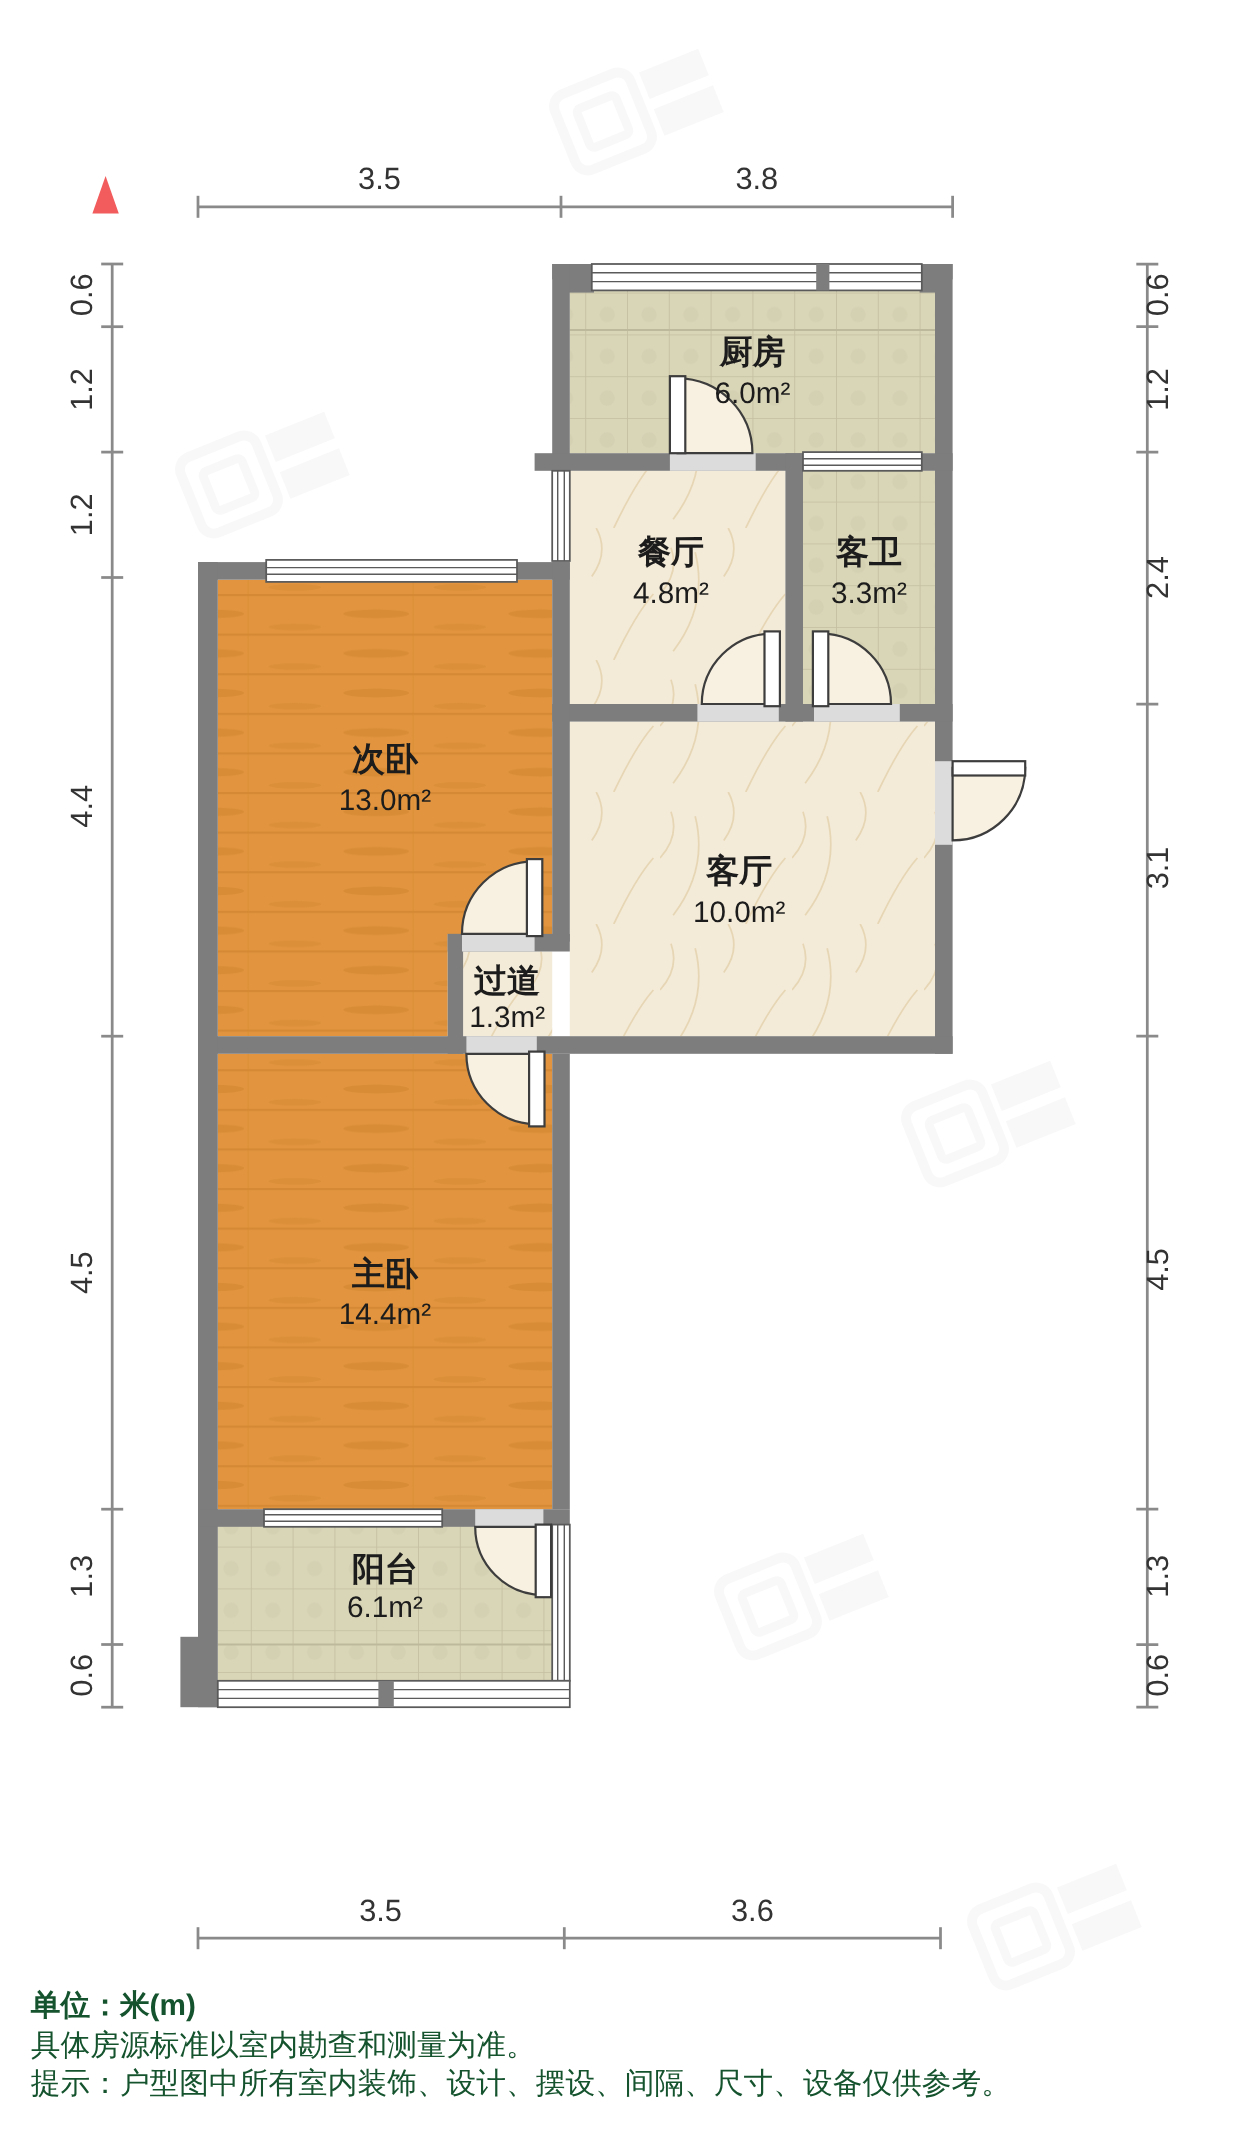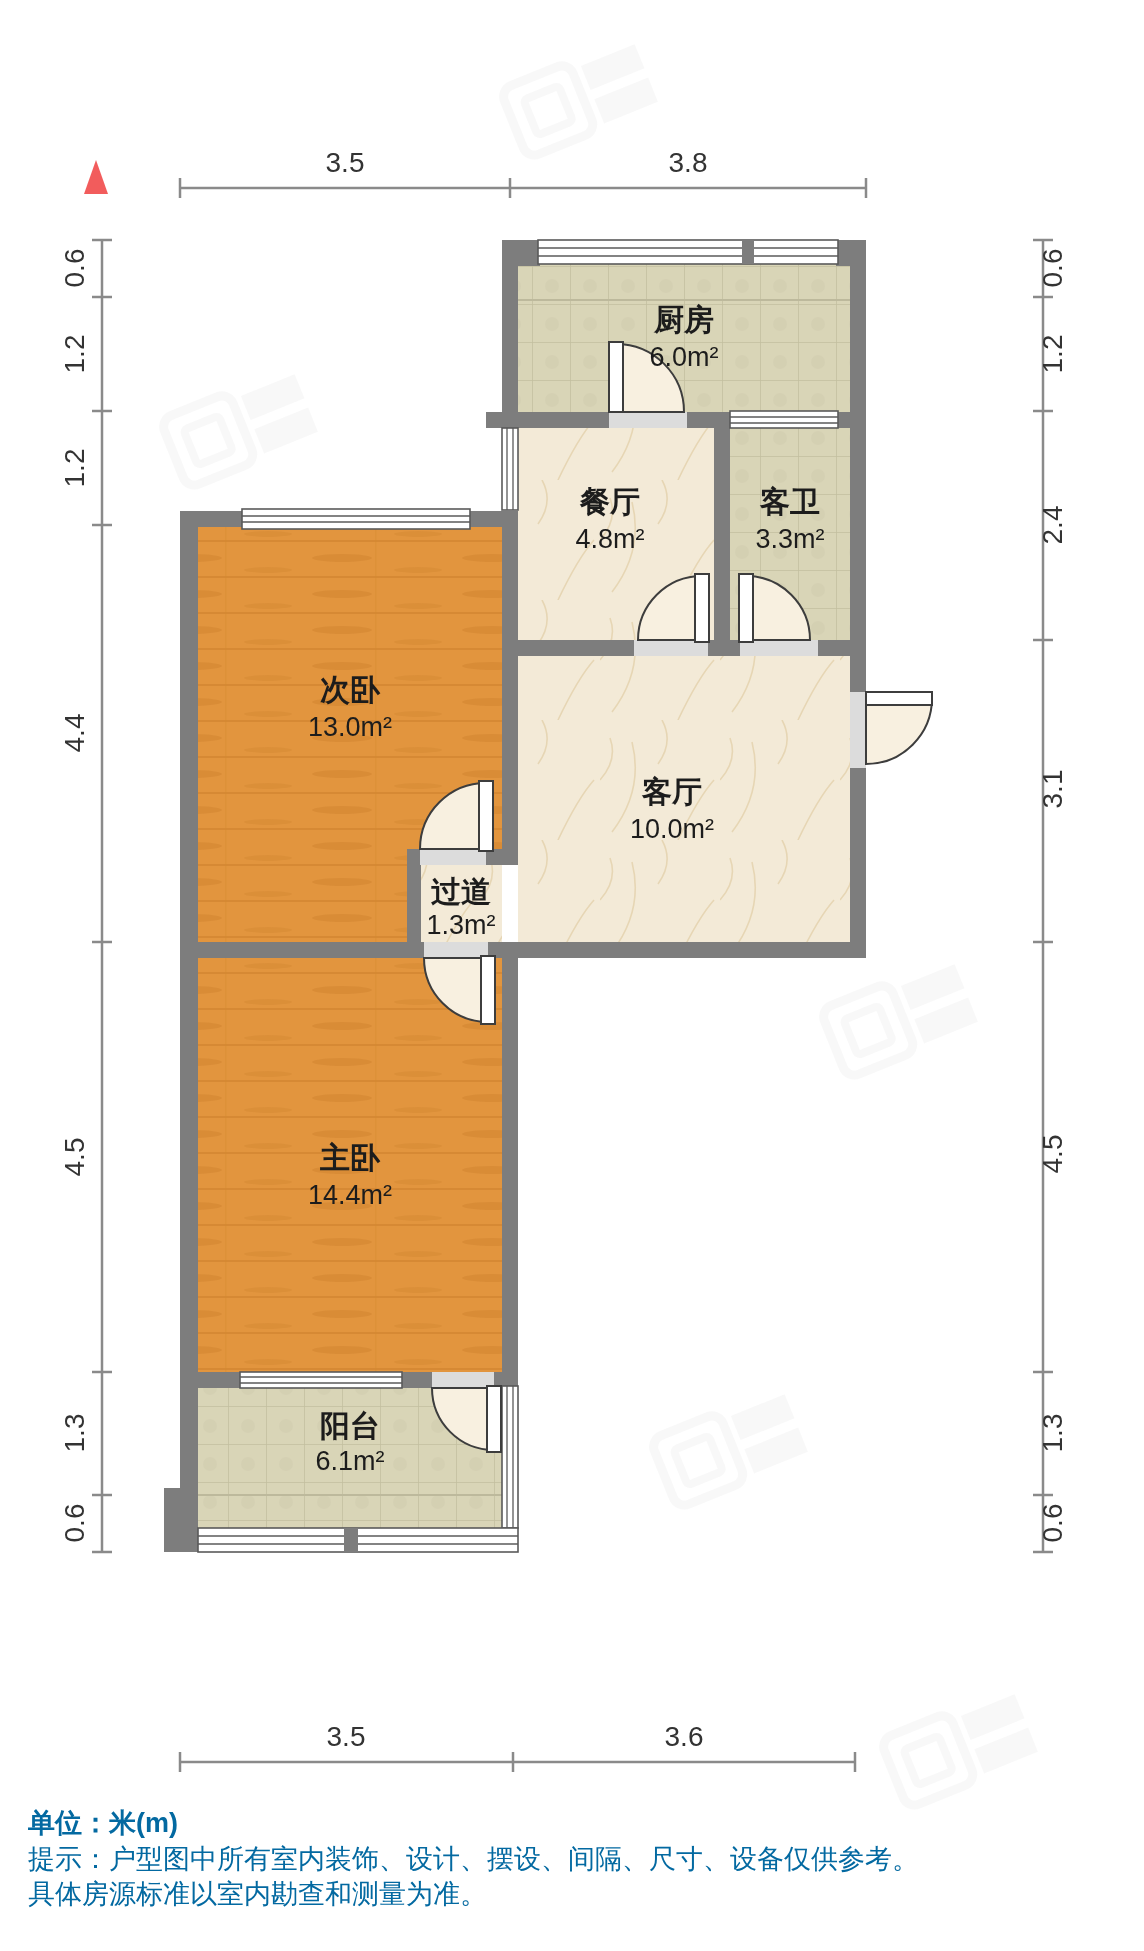--- a/index.html
+++ b/index.html
@@ -13,21 +13,21 @@
   .mullion{fill:#7d7d7d;}
   .door-sector{fill:#f8f0e0;stroke:#3d3d3d;stroke-width:2;}
   .door-leaf{fill:#ffffff;stroke:#3d3d3d;stroke-width:2;}
   .seam{stroke:#bdb99c;stroke-width:2;}
   .room-name{font-family:"Liberation Sans",sans-serif;font-size:30px;font-weight:600;
              fill:#1c1c1c;text-anchor:middle;}
   .room-area{font-family:"Liberation Sans",sans-serif;font-size:27px;fill:#1c1c1c;text-anchor:middle;}
   .dim{font-family:"Liberation Sans",sans-serif;font-size:28px;fill:#333333;text-anchor:middle;}
   .dimline{stroke:#8a8a8a;stroke-width:2.5;fill:none;}
   .wm{opacity:0.055;}
-  .notes{position:absolute;left:28px;top:1806px;color:#0369a1;font-size:27px;line-height:1.32;}
+  .notes{position:absolute;left:28px;top:1806px;color:#14532d;font-size:27px;line-height:1.32;}
   .notes .unit{font-weight:700;}
 </style>
 </head>
 <body>
 
 <div class="page">
 <svg width="1144" height="1951" viewBox="0 0 1144 1951">
   <defs>
     <pattern id="wood" patternUnits="userSpaceOnUse" width="150" height="36">
       <rect width="150" height="36" fill="#e2953e"></rect>
@@ -261,16 +261,16 @@
     <text class="dim" x="1062" y="1154" transform="rotate(-90 1062 1154)">4.5</text>
     <text class="dim" x="1062" y="1433" transform="rotate(-90 1062 1433)">1.3</text>
     <text class="dim" x="1062" y="1523" transform="rotate(-90 1062 1523)">0.6</text>
   </g>
 
   <polygon points="96,160 84,194 108,194" fill="#f25c5c"></polygon>
 </svg>
 
   <div class="notes">
     <div class="unit">单位：米(m)</div>
+    <div>具体房源标准以室内勘查和测量为准。</div>
     <div>提示：户型图中所有室内装饰、设计、摆设、间隔、尺寸、设备仅供参考。</div>
-    <div>具体房源标准以室内勘查和测量为准。</div>
   </div>
 </div>
 
 </body></html>

